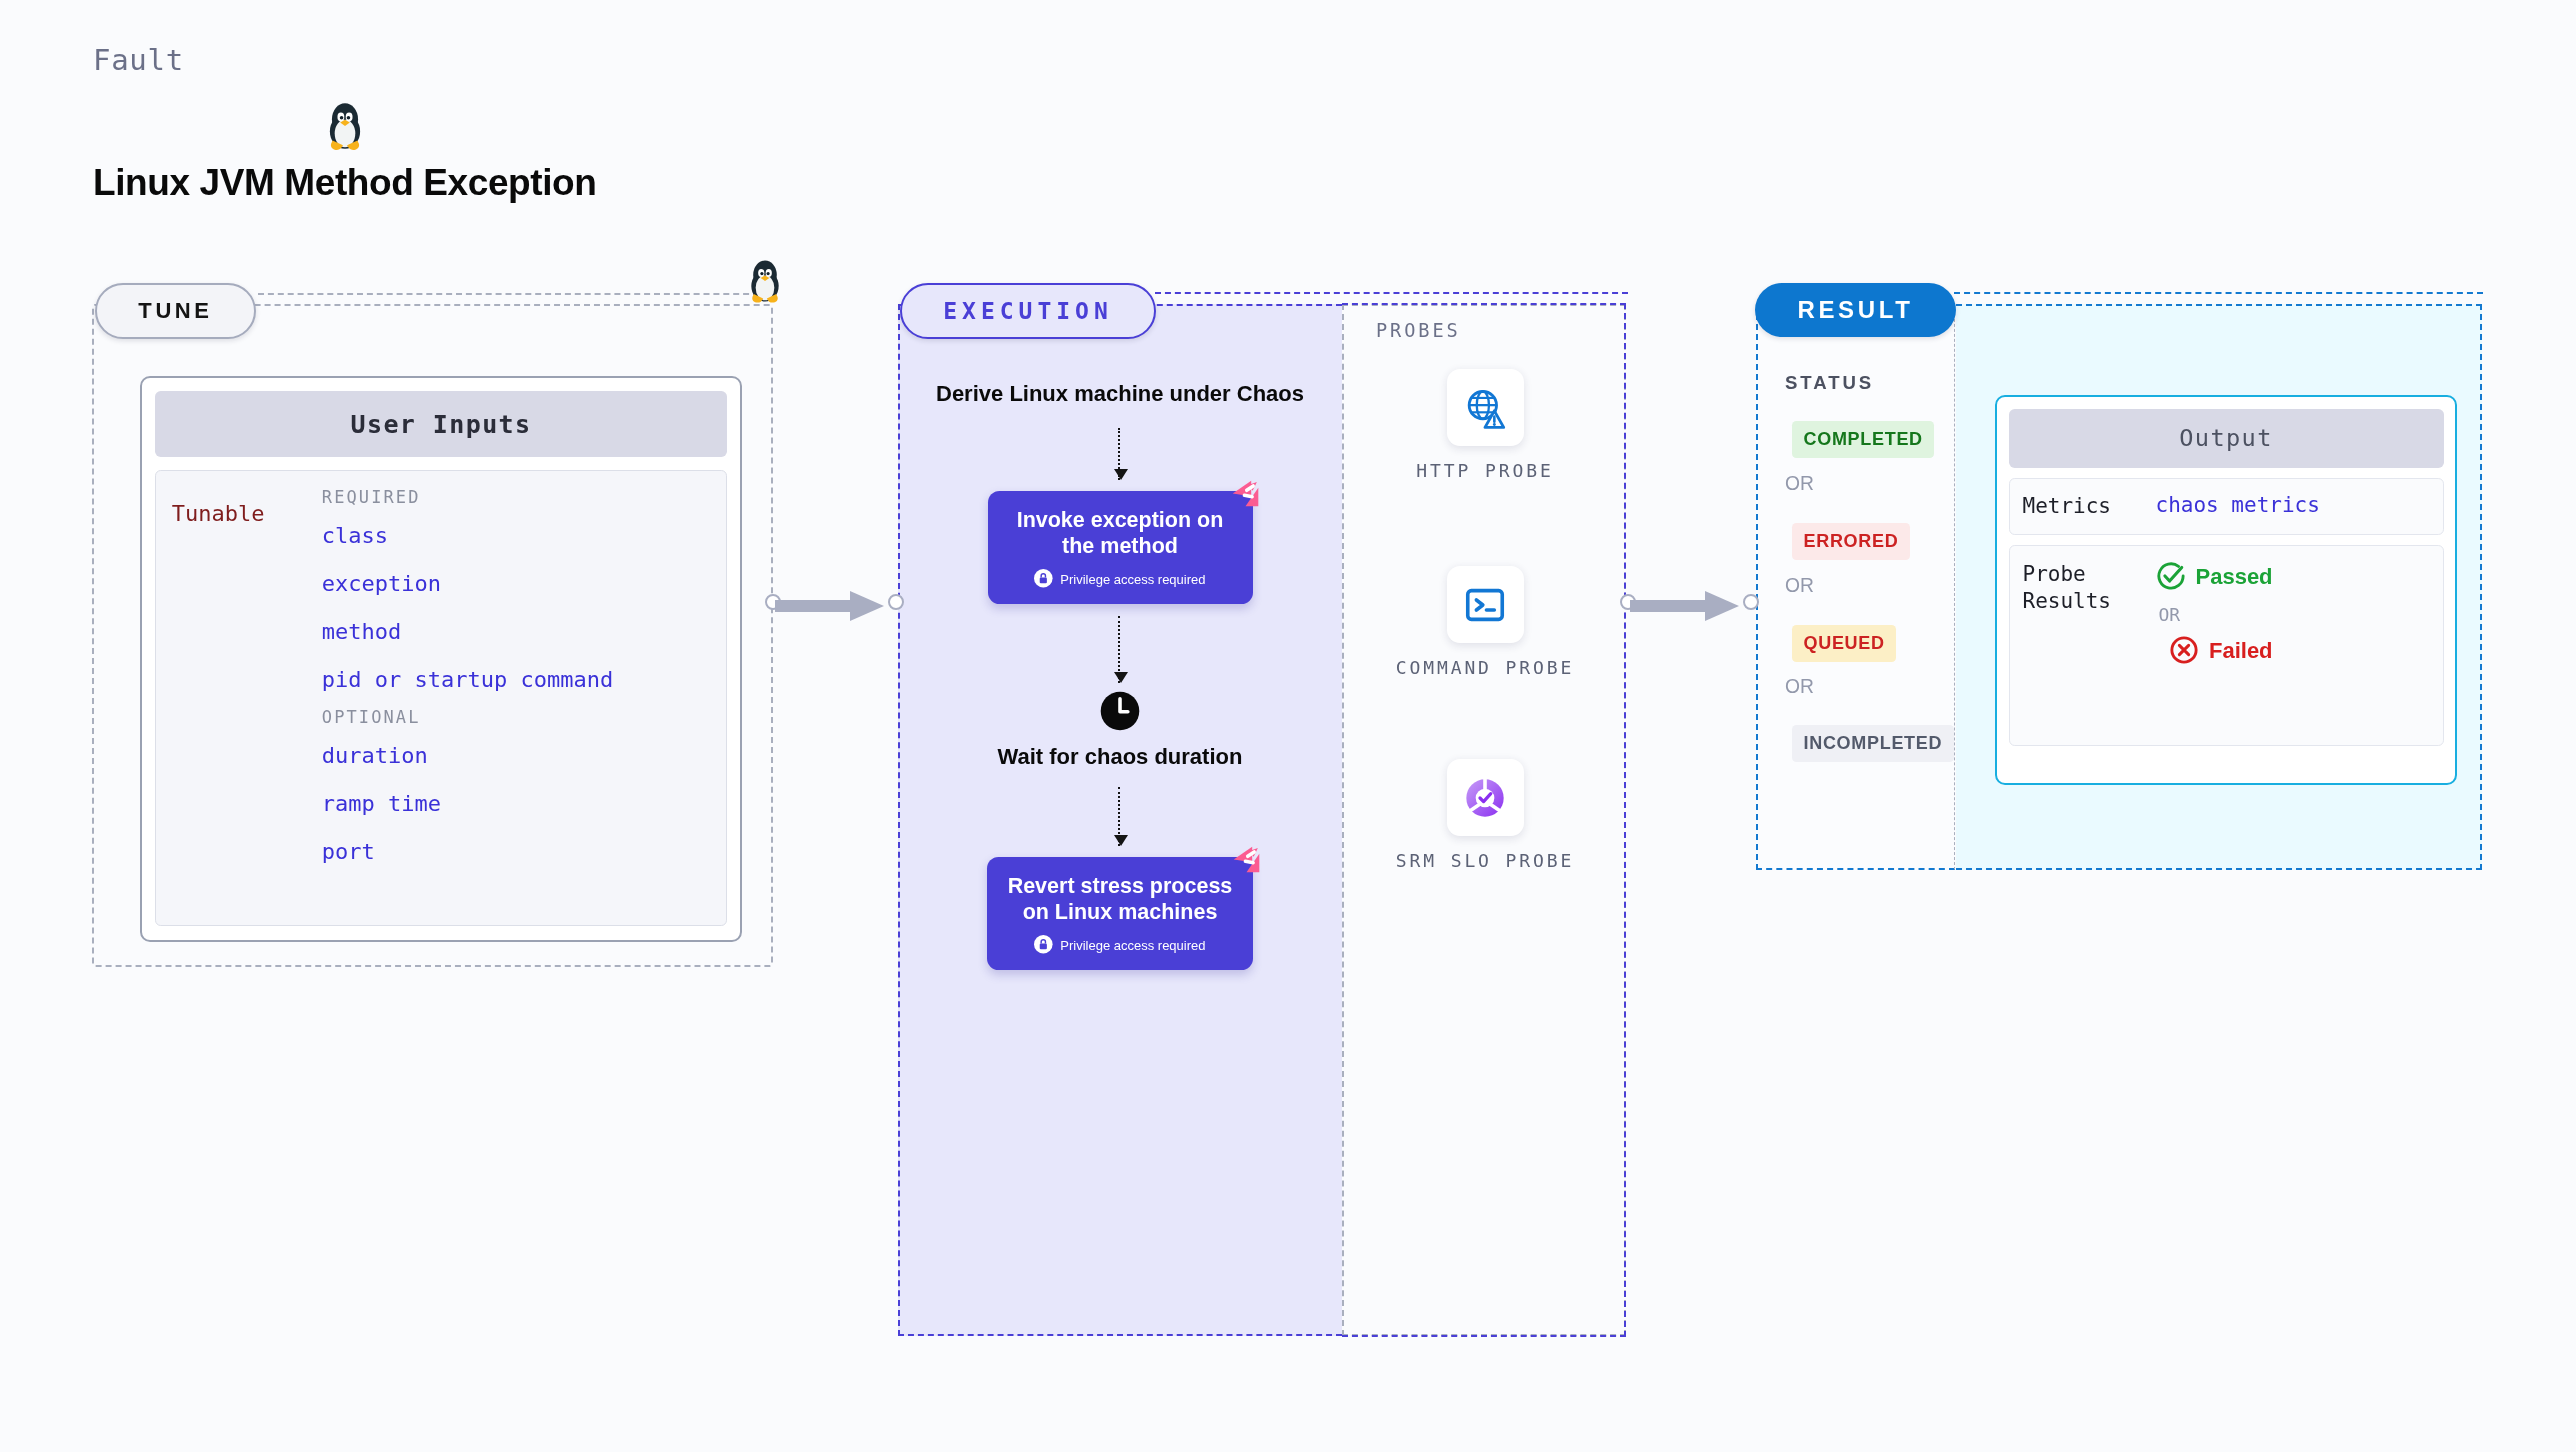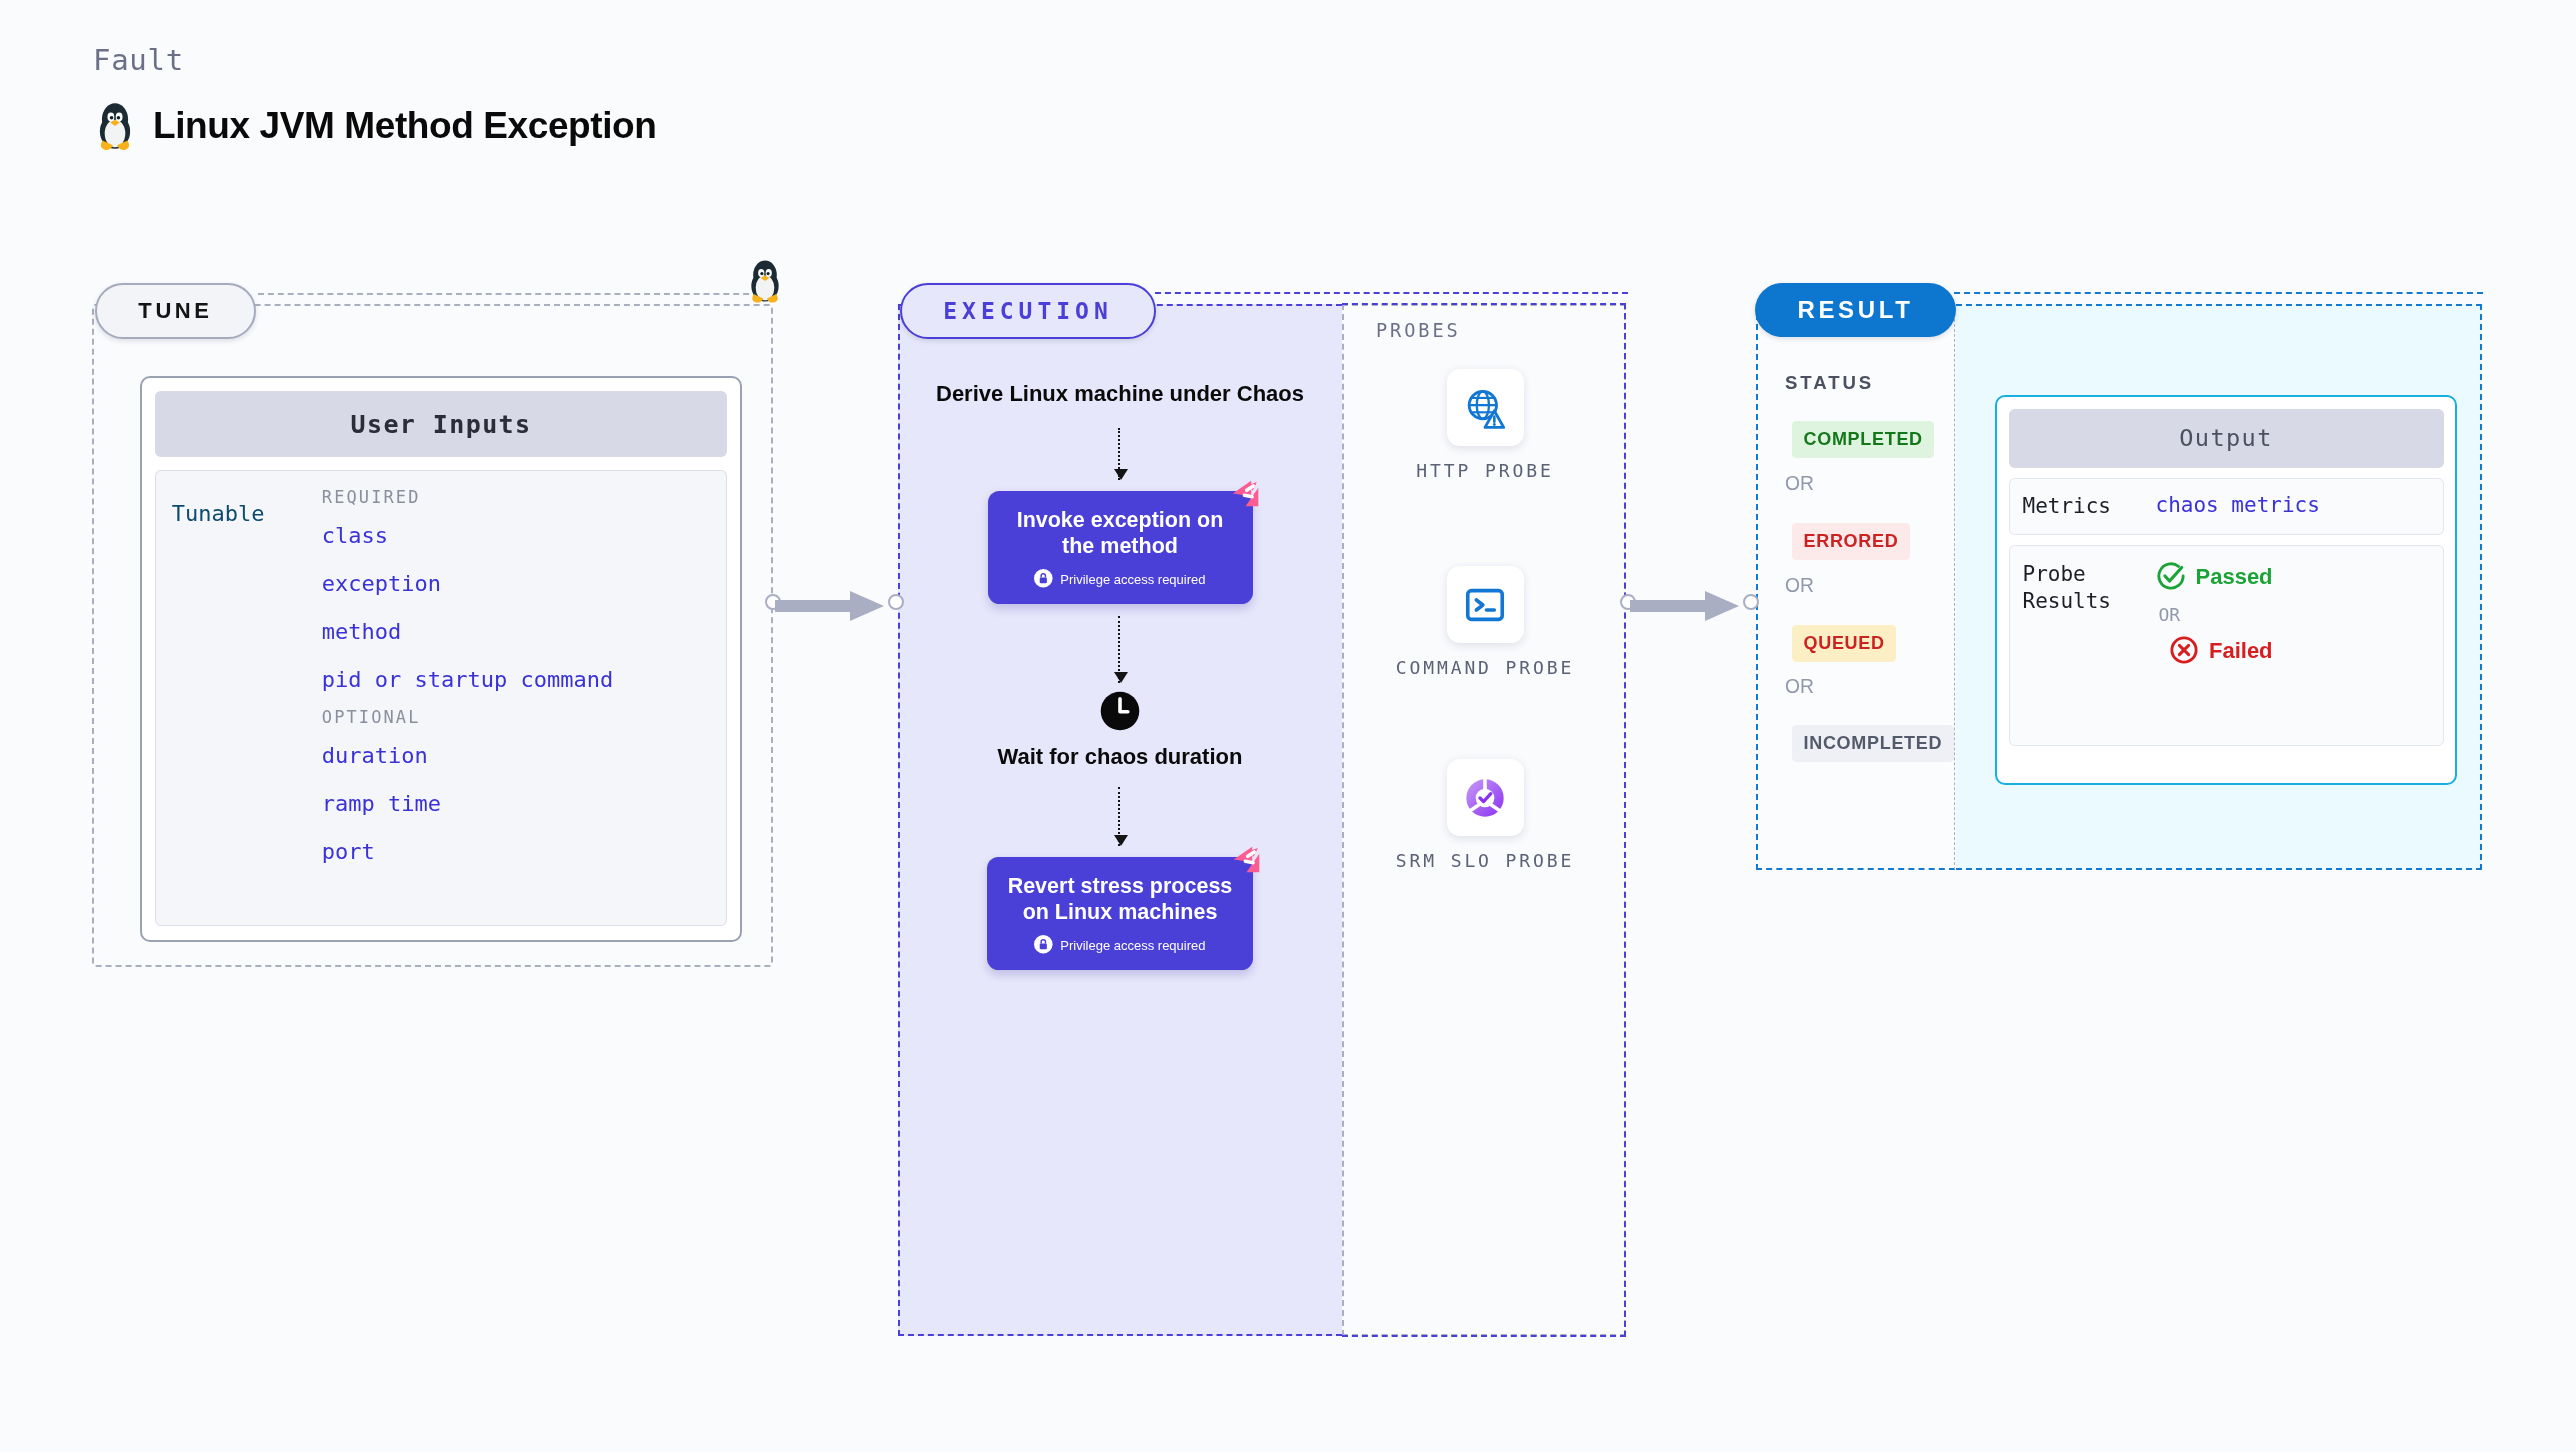--- a/index.html
+++ b/index.html
@@ -10,21 +10,21 @@
     position:relative;
     overflow:hidden;
   }
 
   
   #header{position:absolute;left:93px;top:43px;}
   #fault-label{
     font-family:"DejaVu Sans Mono", monospace;
     font-size:29px;color:#6b7088;letter-spacing:0.7px;
   }
-  #title-row{display:flex;align-items:center;gap:16px;margin-top:23px;}
+  #title-row{display:flex;align-items:center;gap:10px;margin-top:23px;flex-direction:column;}
   #title-text{font-size:37px;font-weight:bold;color:#0a0a0a;letter-spacing:-0.4px;}
 
   
   .tux{display:block;}
 
   
   .panel{position:absolute;box-sizing:border-box;}
   #tune-panel{
     left:92px;top:304px;width:681px;height:663px;
     border:2.1px dashed #a9afbe;border-radius:2.9px;background:transparent;
@@ -103,21 +103,21 @@
     font-family:"DejaVu Sans Mono", monospace;
     font-size:25px;font-weight:bold;color:#2b2d39;letter-spacing:1.4px;
   }
   #tunable-box{
     margin-top:13px;height:456px;background:#f5f6fa;
     border:1.4px solid #dcdfe8;border-radius:5.7px;
     display:flex;box-sizing:border-box;padding:15.8px 7.2px 7.2px 15.8px;
   }
   #tunable-label{
     font-family:"DejaVu Sans Mono", monospace;
-    font-size:22px;color:#0c4a6e;width:150px;flex:none;padding-top:14.3px;
+    font-size:22px;color:#7f1d1d;width:150px;flex:none;padding-top:14.3px;
   }
   #tunable-list{flex:1;}
   .group-head{
     font-family:"DejaVu Sans Mono", monospace;
     font-size:17px;color:#8a8f9e;letter-spacing:2.1px;margin-bottom:15.8px;
   }
   .tunable-item{
     font-family:"DejaVu Sans Mono", monospace;
     font-size:22px;color:#3a31d8;margin-bottom:23px;
   }

